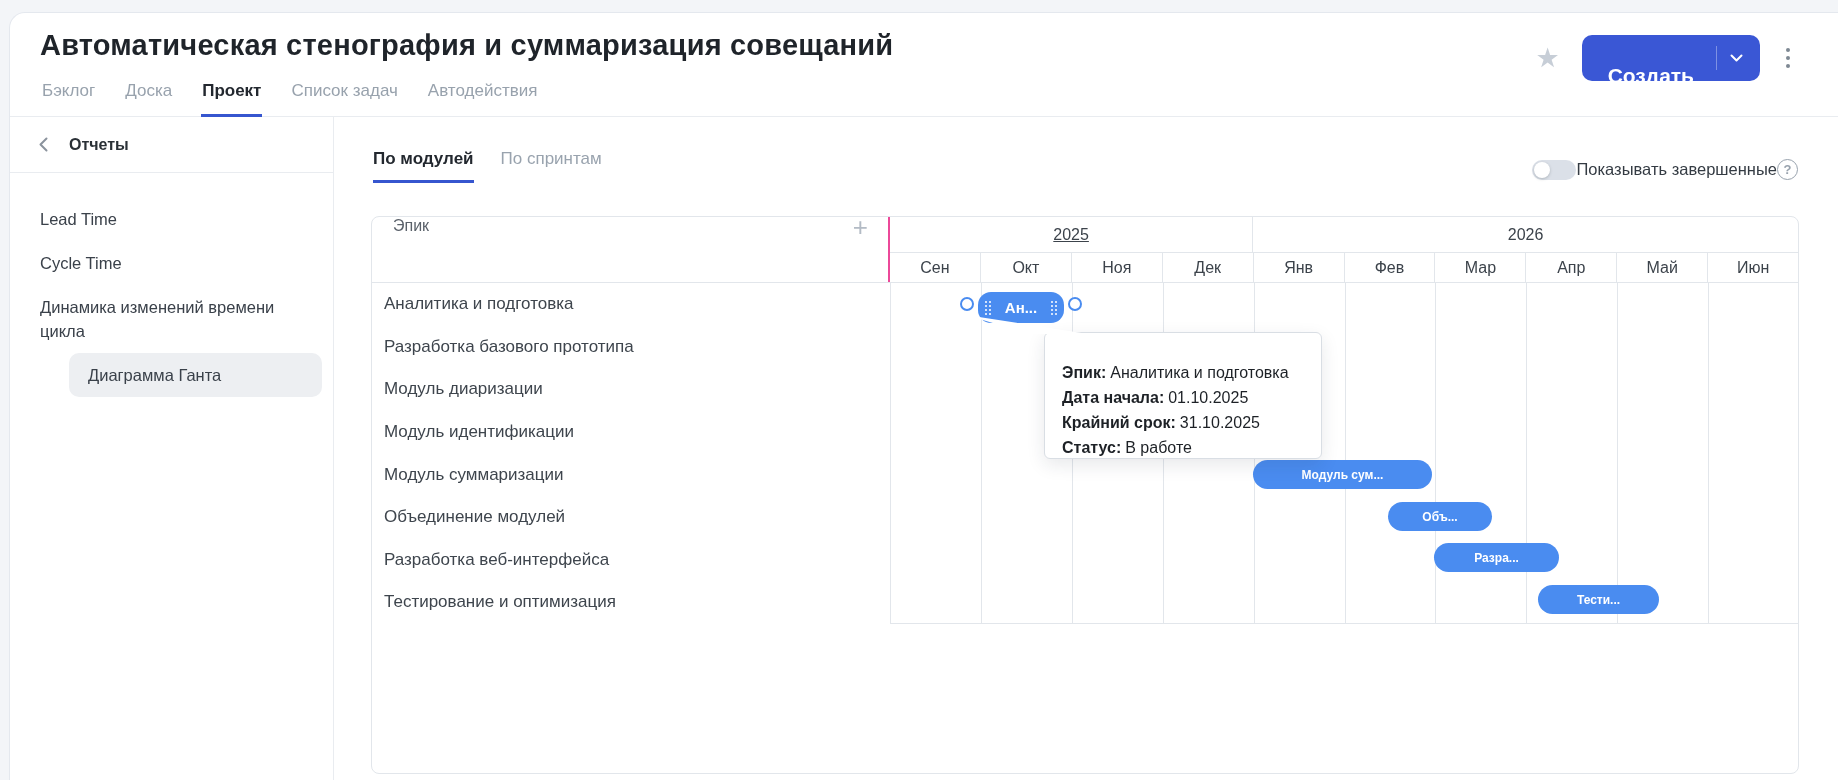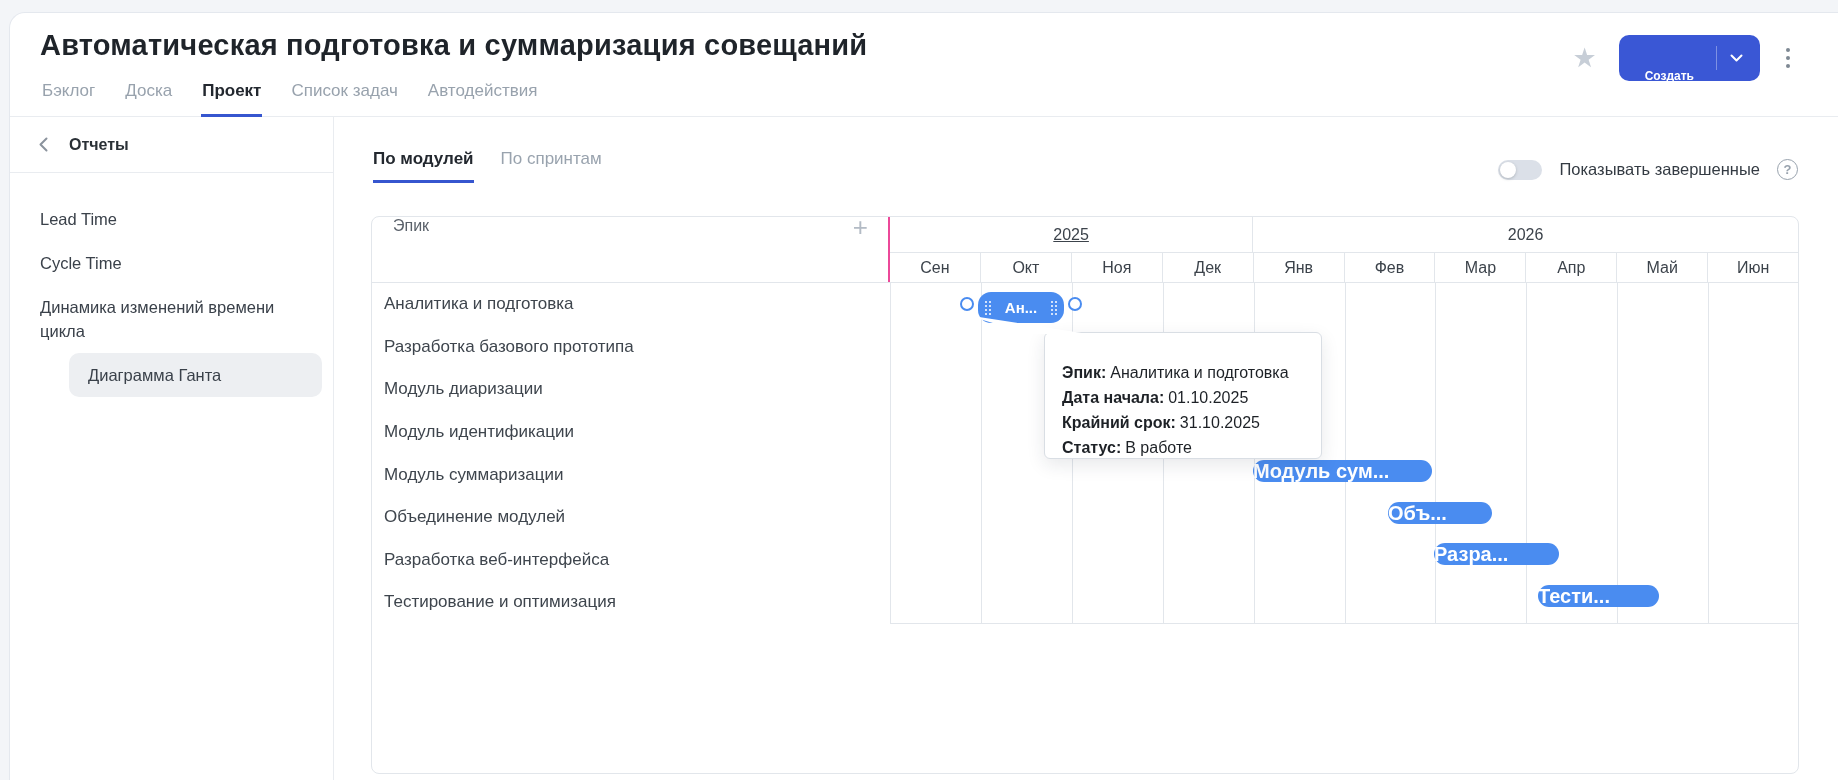--- a/index.html
+++ b/index.html
@@ -14,42 +14,42 @@
     border-bottom:1px solid #e9ecf0; border-top-left-radius:16px; }
   .page-title { position:absolute; left:30px; top:16px; font-size:29px; font-weight:700;
     color:#1f242a; letter-spacing:.2px; white-space:nowrap; }
   .top-tabs { position:absolute; left:31px; bottom:-1px; display:flex; gap:28px; }
   .top-tab { font-size:17px; color:#98a2ad; padding:0 1px 16px 1px; cursor:pointer; }
   .top-tab.active { color:#23282f; font-weight:600; border-bottom:3px solid #3656cf; padding-bottom:13px; }
   .header-actions { position:absolute; right:44px; top:22px; display:flex; align-items:center; gap:22px; }
   .star-ic { font-size:27px; color:#c7ced7; line-height:1; cursor:pointer; }
   .create-btn { display:flex; align-items:center; height:46px; background:#3a57d5;
     border-radius:10px; color:#fff; cursor:pointer; }
-  .create-btn .lbl { font-size:12px; font-weight:600; padding:0 22px 0 26px;margin-top:36px; }
+  .create-btn .lbl { font-size:21px; font-weight:600; padding:0 22px 0 26px;margin-top:36px; }
   .create-btn .sep { width:1px; height:24px; background:rgba(255,255,255,.35); }
   .create-btn .chev { padding:0 17px 0 13px; display:flex; align-items:center; }
   .kebab { display:flex; flex-direction:column; gap:4px; padding:6px 4px; cursor:pointer; }
   .kebab i { width:4px; height:4px; border-radius:50%; background:#7e8893; }
 
   
   .sidebar { position:absolute; left:0; top:104px; bottom:0; width:324px; border-right:1px solid #e9ecf0; }
   .sidebar-head { height:56px; border-bottom:1px solid #e9ecf0; display:flex; align-items:center;
     padding-left:29px; gap:21px; cursor:pointer; }
   .sidebar-head .ttl { font-size:16px; font-weight:600; color:#2a3036; }
   .side-items { padding:24px 11px 0 11px; }
   .side-item { padding:10px 19px; font-size:16.5px; line-height:24px; color:#3a414a;
     border-radius:10px; cursor:pointer; }
   .side-item.active { background:#edeff2;margin-left:48px; }
 
   
   .main { position:absolute; left:324px; top:104px; right:0; bottom:0; }
   .view-tabs { position:absolute; left:39px; top:32px; display:flex; gap:27px; }
   .view-tab { font-size:17px; color:#99a3ae; padding-bottom:14px; cursor:pointer; }
   .view-tab.active { color:#23282f; font-weight:600; border-bottom:3px solid #3656cf; padding-bottom:11px; }
-  .toolbar-right { position:absolute; right:40px; top:42px; display:flex; align-items:center; gap:17px; }
+  .toolbar-right { position:absolute; right:40px; top:42px; display:flex; align-items:center; }
   .toggle { width:44px; height:20px; border-radius:10px; background:#dbe0e8; position:relative; cursor:pointer; }
   .toggle .knob { position:absolute; left:2px; top:2px; width:16px; height:16px; border-radius:50%;
     background:#fff; box-shadow:0 1px 3px rgba(40,50,60,.25); }
   .toggle-label { font-size:16.5px; color:#343b43; }
   .q-ic { width:21px; height:21px; border-radius:50%; border:1.5px solid #98a2ad; color:#98a2ad;
     font-size:13px; font-weight:700; display:flex; align-items:center; justify-content:center; cursor:pointer; }
 
   
   .gantt { position:absolute; left:37px; top:99px; width:1428px; height:558px;
     border:1px solid #e2e6eb; border-radius:8px; background:#fff; }
@@ -70,22 +70,22 @@
 
   .gantt-body { position:relative; height:491px; }
   .epic-col { position:absolute; left:0; top:0; width:518px; }
   .epic-row { height:42.6px; display:flex; align-items:center; padding-left:12px;
     font-size:17px; color:#3e454d; white-space:nowrap; }
   .grid-area { position:absolute; left:518px; top:0; width:909px; height:341px;
     border-left:1px solid #e2e6eb; border-bottom:1px solid #e2e6eb; display:flex; }
   .gcell { flex:1; }
   .gcell + .gcell { border-left:1px solid #e2e6eb; }
 
-  .gbar { position:absolute; height:22px; border-radius:15px; background:#4a8cf0; color:#fff;
-    display:flex; align-items:center; font-size:20px; font-weight:600;
+  .gbar { position:absolute; height:29px; border-radius:15px; background:#4a8cf0; color:#fff;
+    display:flex; align-items:center; justify-content:center; font-size:12px; font-weight:600;
     cursor:pointer; white-space:nowrap; z-index:2; }
   .gbar.sel { height:31px; border-radius:13px; justify-content:space-between; padding:0 7px; font-size:15px; }
   .dots { display:grid; grid-template-columns:repeat(2,2px); grid-auto-rows:2px; gap:2px; cursor:grab; }
   .dots i { width:2px; height:2px; border-radius:50%; background:#fff; }
   .rs-circle { position:absolute; width:14px; height:14px; border-radius:50%; background:#fff;
     border:2px solid #4a8cf0; z-index:2; cursor:ew-resize; }
 
   .tip-tail { position:absolute; left:594px; top:32px; width:122px; height:19px; background:#fff;
     clip-path:polygon(0 0, 100% 100%, 52% 100%); z-index:5; }
   .tooltip { position:absolute; left:672px; top:49px; width:278px; height:127px; background:#fff;
@@ -95,21 +95,21 @@
   .tip-row b { font-weight:700; margin-right:4px; }
 
   .chev-svg { display:block; }
 </style>
 </head>
 <body>
 
 <div class="panel">
 
   <div class="page-header">
-    <div class="page-title">Автоматическая подготовка и суммаризация совещаний</div>
+    <div class="page-title">Автоматическая стенография и суммаризация совещаний</div>
     <div class="top-tabs">
       <div class="top-tab">Бэклог</div>
       <div class="top-tab">Доска</div>
       <div class="top-tab active">Проект</div>
       <div class="top-tab">Список задач</div>
       <div class="top-tab">Автодействия</div>
     </div>
     <div class="header-actions">
       <span class="star-ic">★</span>
       <div class="create-btn">

